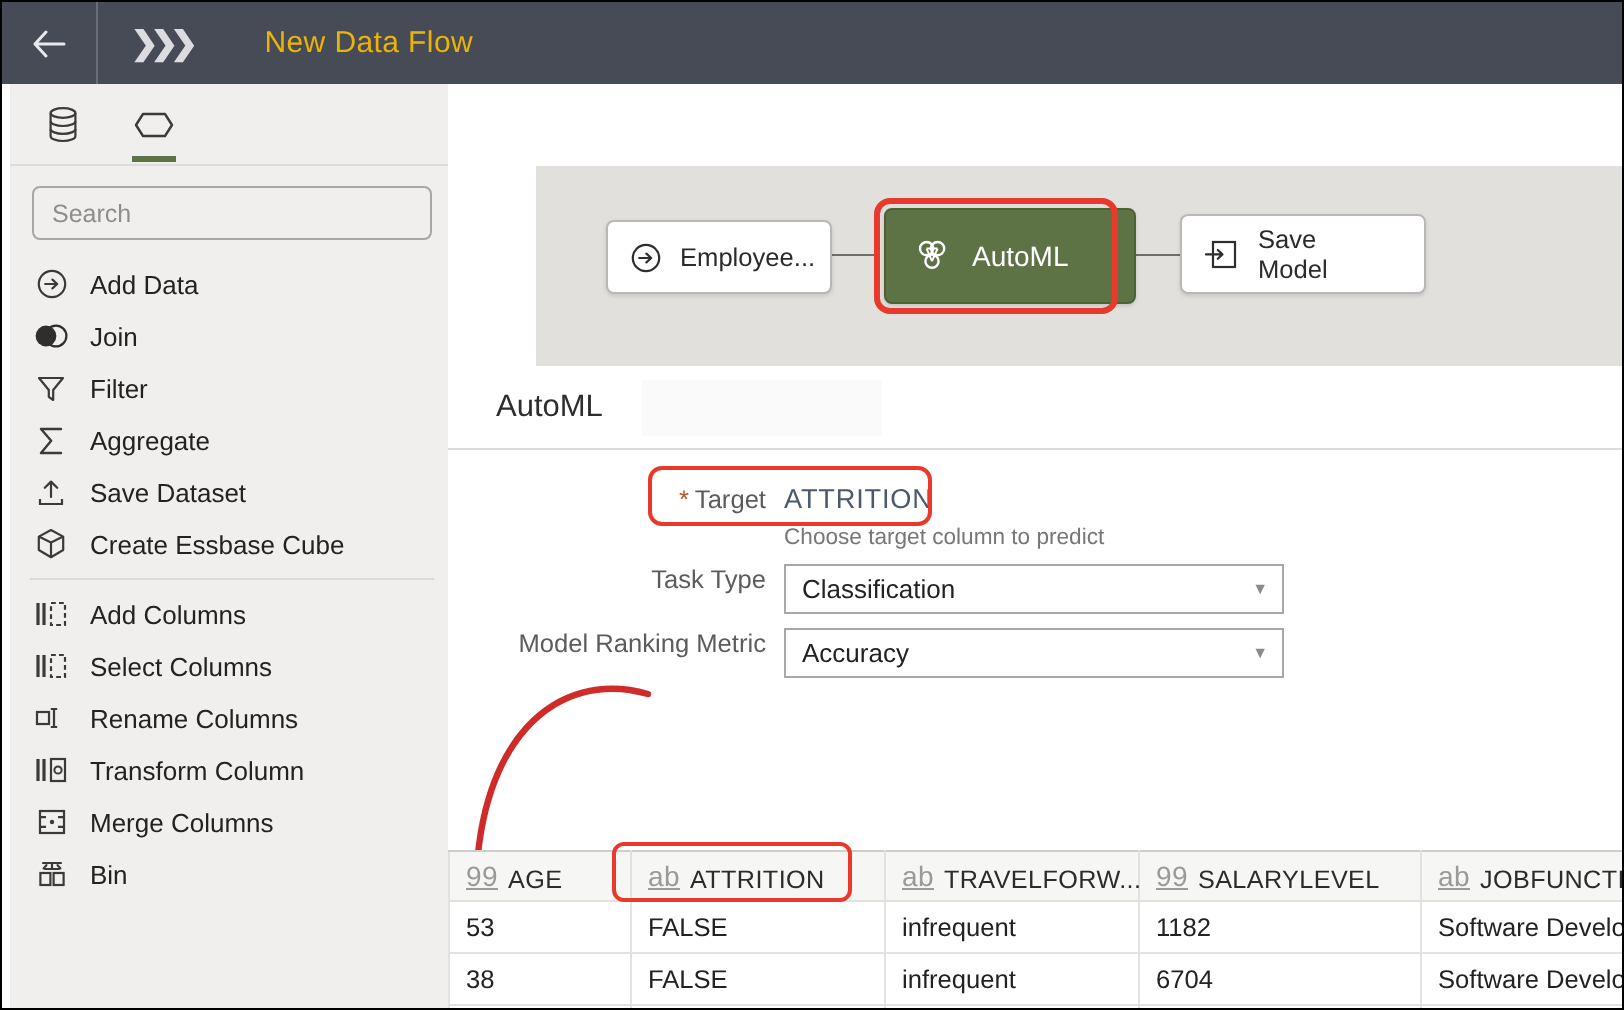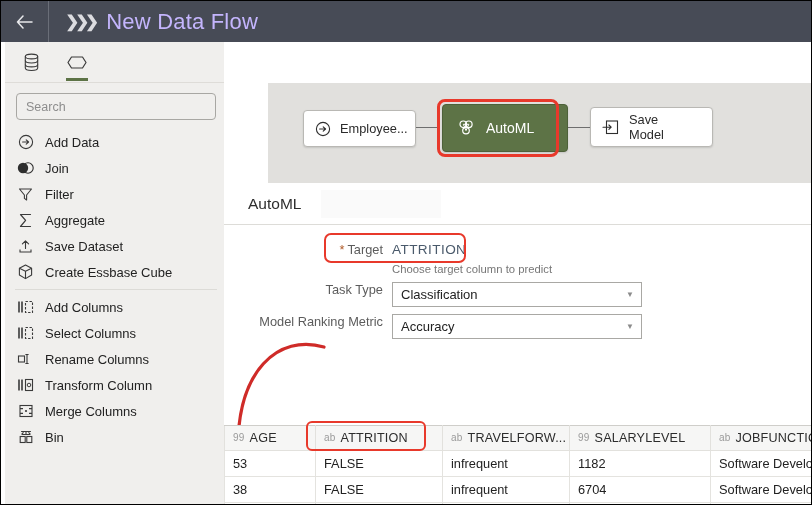--- a/index.html
+++ b/index.html
@@ -24,21 +24,21 @@
   .back-btn{
     width:47px;height:41px;display:flex;align-items:center;justify-content:center;
     color:#e9e9ec;font-size:19px;line-height:1;cursor:pointer;
   }
   .topbar-div{width:1px;height:41px;background:#6a6e78;}
   .chev-icon{
     margin-left:17px;color:#dcdce0;font-size:16px;letter-spacing:-4px;
     font-weight:bold;display:inline-block;transform:scaleX(1.05);
   }
   .top-title{
-    margin-left:12px;color:#c4b5fd;font-size:22px;letter-spacing:.2px;
+    margin-left:38px;color:#eab308;font-size:15px;letter-spacing:.2px;
   }
 
   
   .sidebar{
     position:absolute;left:4px;top:41px;width:223px;height:463px;
     background:#f0efed;border-right:1px solid #d7d6d2;box-sizing:border-box;
     overflow:hidden;
   }
   .side-tabs{
     height:40px;display:flex;align-items:center;padding-left:12px;gap:18px;
@@ -142,21 +142,21 @@
   }
   .caret{color:#8b8b8b;font-size:8px;line-height:1;}
   .frow.gap{margin-top:7px;}
   .grid-wrap{position:absolute;left:0;top:242px;width:588px;height:80px;}
   table{border-collapse:collapse;width:588px;table-layout:fixed;}
   th{
     height:24px;background:#f6f6f5;border:1px solid #e2e1dd;border-top:1px solid #cfcecA;
     font-weight:normal;font-size:12.6px;color:#2c2c2c;text-align:left;
     padding:0 0 0 8px;letter-spacing:.2px;
   }
-  .tmark{font-size:10px;color:#9a9a9a;margin-right:5px;vertical-align:1px;}
+  .tmark{font-size:14px;color:#9a9a9a;margin-right:5px;vertical-align:1px;text-decoration:underline;}
   td{
     height:25px;border:1px solid #e4e3df;font-size:12.8px;color:#222;
     padding:0 0 0 8px;background:#fff;
   }
   th.c0,td.c0{width:82px;}
   th.c1,td.c1{width:118px;}
   th.c2,td.c2{width:118px;}
   th.c3,td.c3{width:132px;}
   th.c4,td.c4{width:138px;}
   .col-hl{

